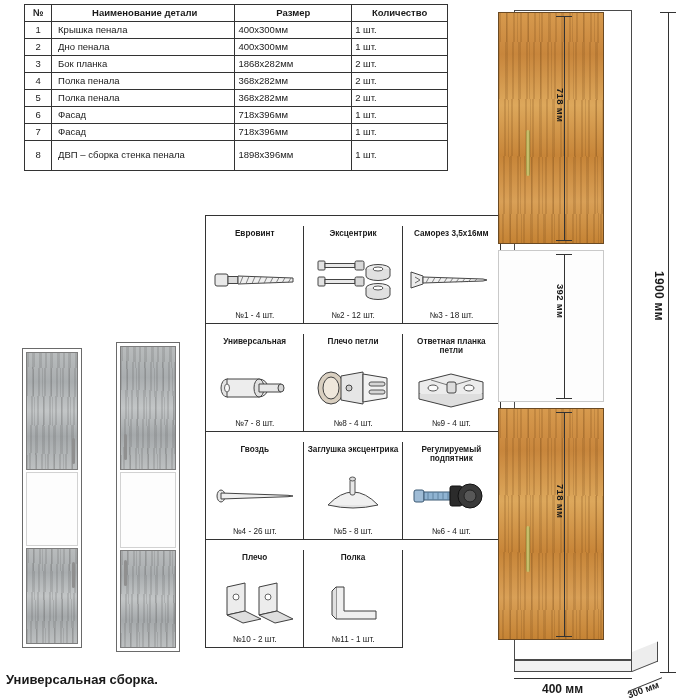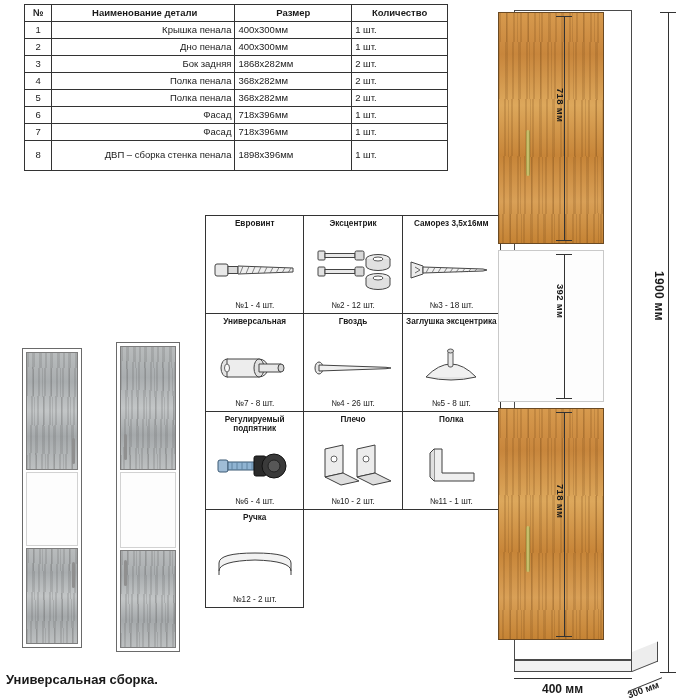--- a/index.html
+++ b/index.html
@@ -19,39 +19,40 @@
     font-size:9.5px;
   }
   .parts-table th, .parts-table td {
     border:1px solid #333;
     padding:2px 3px;
     height:17px;
     line-height:1.15;
   }
   .parts-table th { font-weight:bold; text-align:center; background:#fff; }
   .col-num   { width:26px; text-align:center; }
-  .col-name  { width:176px; text-align:right; padding-left:6px !important; }
+  .col-name  { width:176px; text-align:left; padding-left:6px !important; }
   .col-size  { width:112px; text-align:left; }
   .col-qty   { width:92px;  }
   .tall-row td { height:30px; vertical-align:middle; }
 
   
   .hardware {
     position:absolute; left:205px; top:215px;
     width:296px;
     display:grid;
     grid-template-columns:repeat(3, 1fr);
     border-left:1px solid #333; border-top:1px solid #333;
   }
   .hw-cell {
     border-right:1px solid #333; border-bottom:1px solid #333;
     height:98px;
     display:flex; flex-direction:column; align-items:center;
     padding:3px 2px 2px;
     position:relative;
+    margin-top:10px;
   }
   .hw-title { font-size:8.2px; font-weight:bold; text-align:center; line-height:1.15; min-height:20px;}
   .hw-art { flex:1; display:flex; align-items:center; justify-content:center; width:100%; }
   .hw-qty { font-size:8.2px; text-align:center; padding-bottom:1px;}
 
   
   .caption {
     position:absolute; left:6px; top:672px;
     font-size:13px; font-weight:bold;
   }
@@ -143,21 +144,21 @@
       <td class="col-qty">1 шт.</td>
     </tr>
     <tr>
       <td class="col-num">2</td>
       <td class="col-name">Дно пенала</td>
       <td class="col-size">400х300мм</td>
       <td class="col-qty">1 шт.</td>
     </tr>
     <tr>
       <td class="col-num">3</td>
-      <td class="col-name">Бок задняя</td>
+      <td class="col-name">Бок планка</td>
       <td class="col-size">1868х282мм</td>
       <td class="col-qty">2 шт.</td>
     </tr>
     <tr>
       <td class="col-num">4</td>
       <td class="col-name">Полка пенала</td>
       <td class="col-size">368х282мм</td>
       <td class="col-qty">2 шт.</td>
     </tr>
     <tr>
@@ -264,21 +265,50 @@
         <path d="M12 6 H44 a9 9 0 0 1 0 18 H12 Z" fill="#ededed" stroke="#444"></path>
         <ellipse cx="44" cy="15" rx="5" ry="9" fill="#e0e0e0" stroke="#444"></ellipse>
         <path d="M44 11 H66 v8 H44 Z" fill="#e8e8e8" stroke="#444"></path>
         <ellipse cx="66" cy="15" rx="3" ry="4" fill="#d5d5d5" stroke="#444"></ellipse>
         <ellipse cx="12" cy="15" rx="2.5" ry="4" fill="#fafafa" stroke="#666"></ellipse>
       </svg>
     </div>
     <div class="hw-qty">№7 - 8 шт.</div>
   </div>
 
-
+  <div class="hw-cell">
+    <div class="hw-title">Плечо петли</div>
+    <div class="hw-art">
+      <svg width="80" height="48" viewBox="0 0 80 48">
+        <ellipse cx="18" cy="24" rx="13" ry="16" fill="#d9cfc0" stroke="#3f3f3f"></ellipse>
+        <ellipse cx="18" cy="24" rx="8" ry="11" fill="#efe7db" stroke="#3f3f3f"></ellipse>
+        <path d="M28 12 L50 8 L50 40 L28 36 Z" fill="#e6e6e6" stroke="#3f3f3f"></path>
+        <path d="M50 10 L74 14 L74 34 L50 38 Z" fill="#f1f1f1" stroke="#3f3f3f"></path>
+        <rect x="56" y="18" width="16" height="4" rx="2" fill="#d6d6d6" stroke="#555"></rect>
+        <rect x="56" y="26" width="16" height="4" rx="2" fill="#d6d6d6" stroke="#555"></rect>
+        <circle cx="36" cy="24" r="3" fill="#cfcfcf" stroke="#444"></circle>
+      </svg>
+    </div>
+    <div class="hw-qty">№8 - 4 шт.</div>
+  </div>
+
+  <div class="hw-cell">
+    <div class="hw-title">Ответная планка петли</div>
+    <div class="hw-art">
+      <svg width="80" height="40" viewBox="0 0 80 40">
+        <path d="M8 14 L40 6 L72 14 L72 26 L40 34 L8 26 Z" fill="#ececec" stroke="#3f3f3f"></path>
+        <path d="M20 12 L40 18 L60 12" fill="none" stroke="#777"></path>
+        <ellipse cx="22" cy="20" rx="5" ry="3" fill="#fbfbfb" stroke="#555"></ellipse>
+        <ellipse cx="58" cy="20" rx="5" ry="3" fill="#fbfbfb" stroke="#555"></ellipse>
+        <rect x="36" y="14" width="9" height="11" rx="2" fill="#dcdcdc" stroke="#444"></rect>
+        <path d="M8 26 L8 31 L40 39 L72 31 L72 26" fill="#dedede" stroke="#3f3f3f"></path>
+      </svg>
+    </div>
+    <div class="hw-qty">№9 - 4 шт.</div>
+  </div>
 
   <div class="hw-cell">
     <div class="hw-title">Гвоздь</div>
     <div class="hw-art">
       <svg width="82" height="20" viewBox="0 0 82 20">
         <ellipse cx="7" cy="10" rx="4" ry="6" fill="#e6e6e6" stroke="#444"></ellipse>
         <path d="M7 7 L74 9.3 L79 10 L74 10.7 L7 13 Z" fill="#efefef" stroke="#444"></path>
       </svg>
     </div>
     <div class="hw-qty">№4 - 26 шт.</div>
@@ -337,30 +367,20 @@
     <div class="hw-title">Полка</div>
     <div class="hw-art">
       <svg width="70" height="46" viewBox="0 0 70 46">
         <path d="M18 6 L26 6 L26 30 L58 30 L58 38 L18 38 Z" fill="#efefef" stroke="#3f3f3f"></path>
         <path d="M18 6 L14 10 L14 34 L18 38" fill="#e0e0e0" stroke="#3f3f3f"></path>
       </svg>
     </div>
     <div class="hw-qty">№11 - 1 шт.</div>
   </div>
 
-  <div class="hw-cell">
-    <div class="hw-title">Ручка</div>
-    <div class="hw-art">
-      <svg width="84" height="34" viewBox="0 0 84 34">
-        <path d="M6 24 L6 16 Q6 6 42 6 Q78 6 78 16 L78 24 Q78 14 42 13 Q6 14 6 24 Z" fill="#f2f2f2" stroke="#3f3f3f"></path>
-        <path d="M6 24 L6 28 M78 24 L78 28" stroke="#3f3f3f"></path>
-      </svg>
-    </div>
-    <div class="hw-qty">№12 - 2 шт.</div>
-  </div>
 </div>
 
 <div class="caption">Универсальная сборка.</div>
 
 <div class="small-wrap">
 
   <div class="sm-body" style="left:14px; top:18px; width:60px; height:300px;"></div>
   <div class="sm-door" style="left:18px; top:22px; width:52px; height:118px;"></div>
   <div class="sm-gap" style="left:18px; top:142px; width:52px; height:74px;"></div>
   <div class="sm-door" style="left:18px; top:218px; width:52px; height:96px;"></div>

